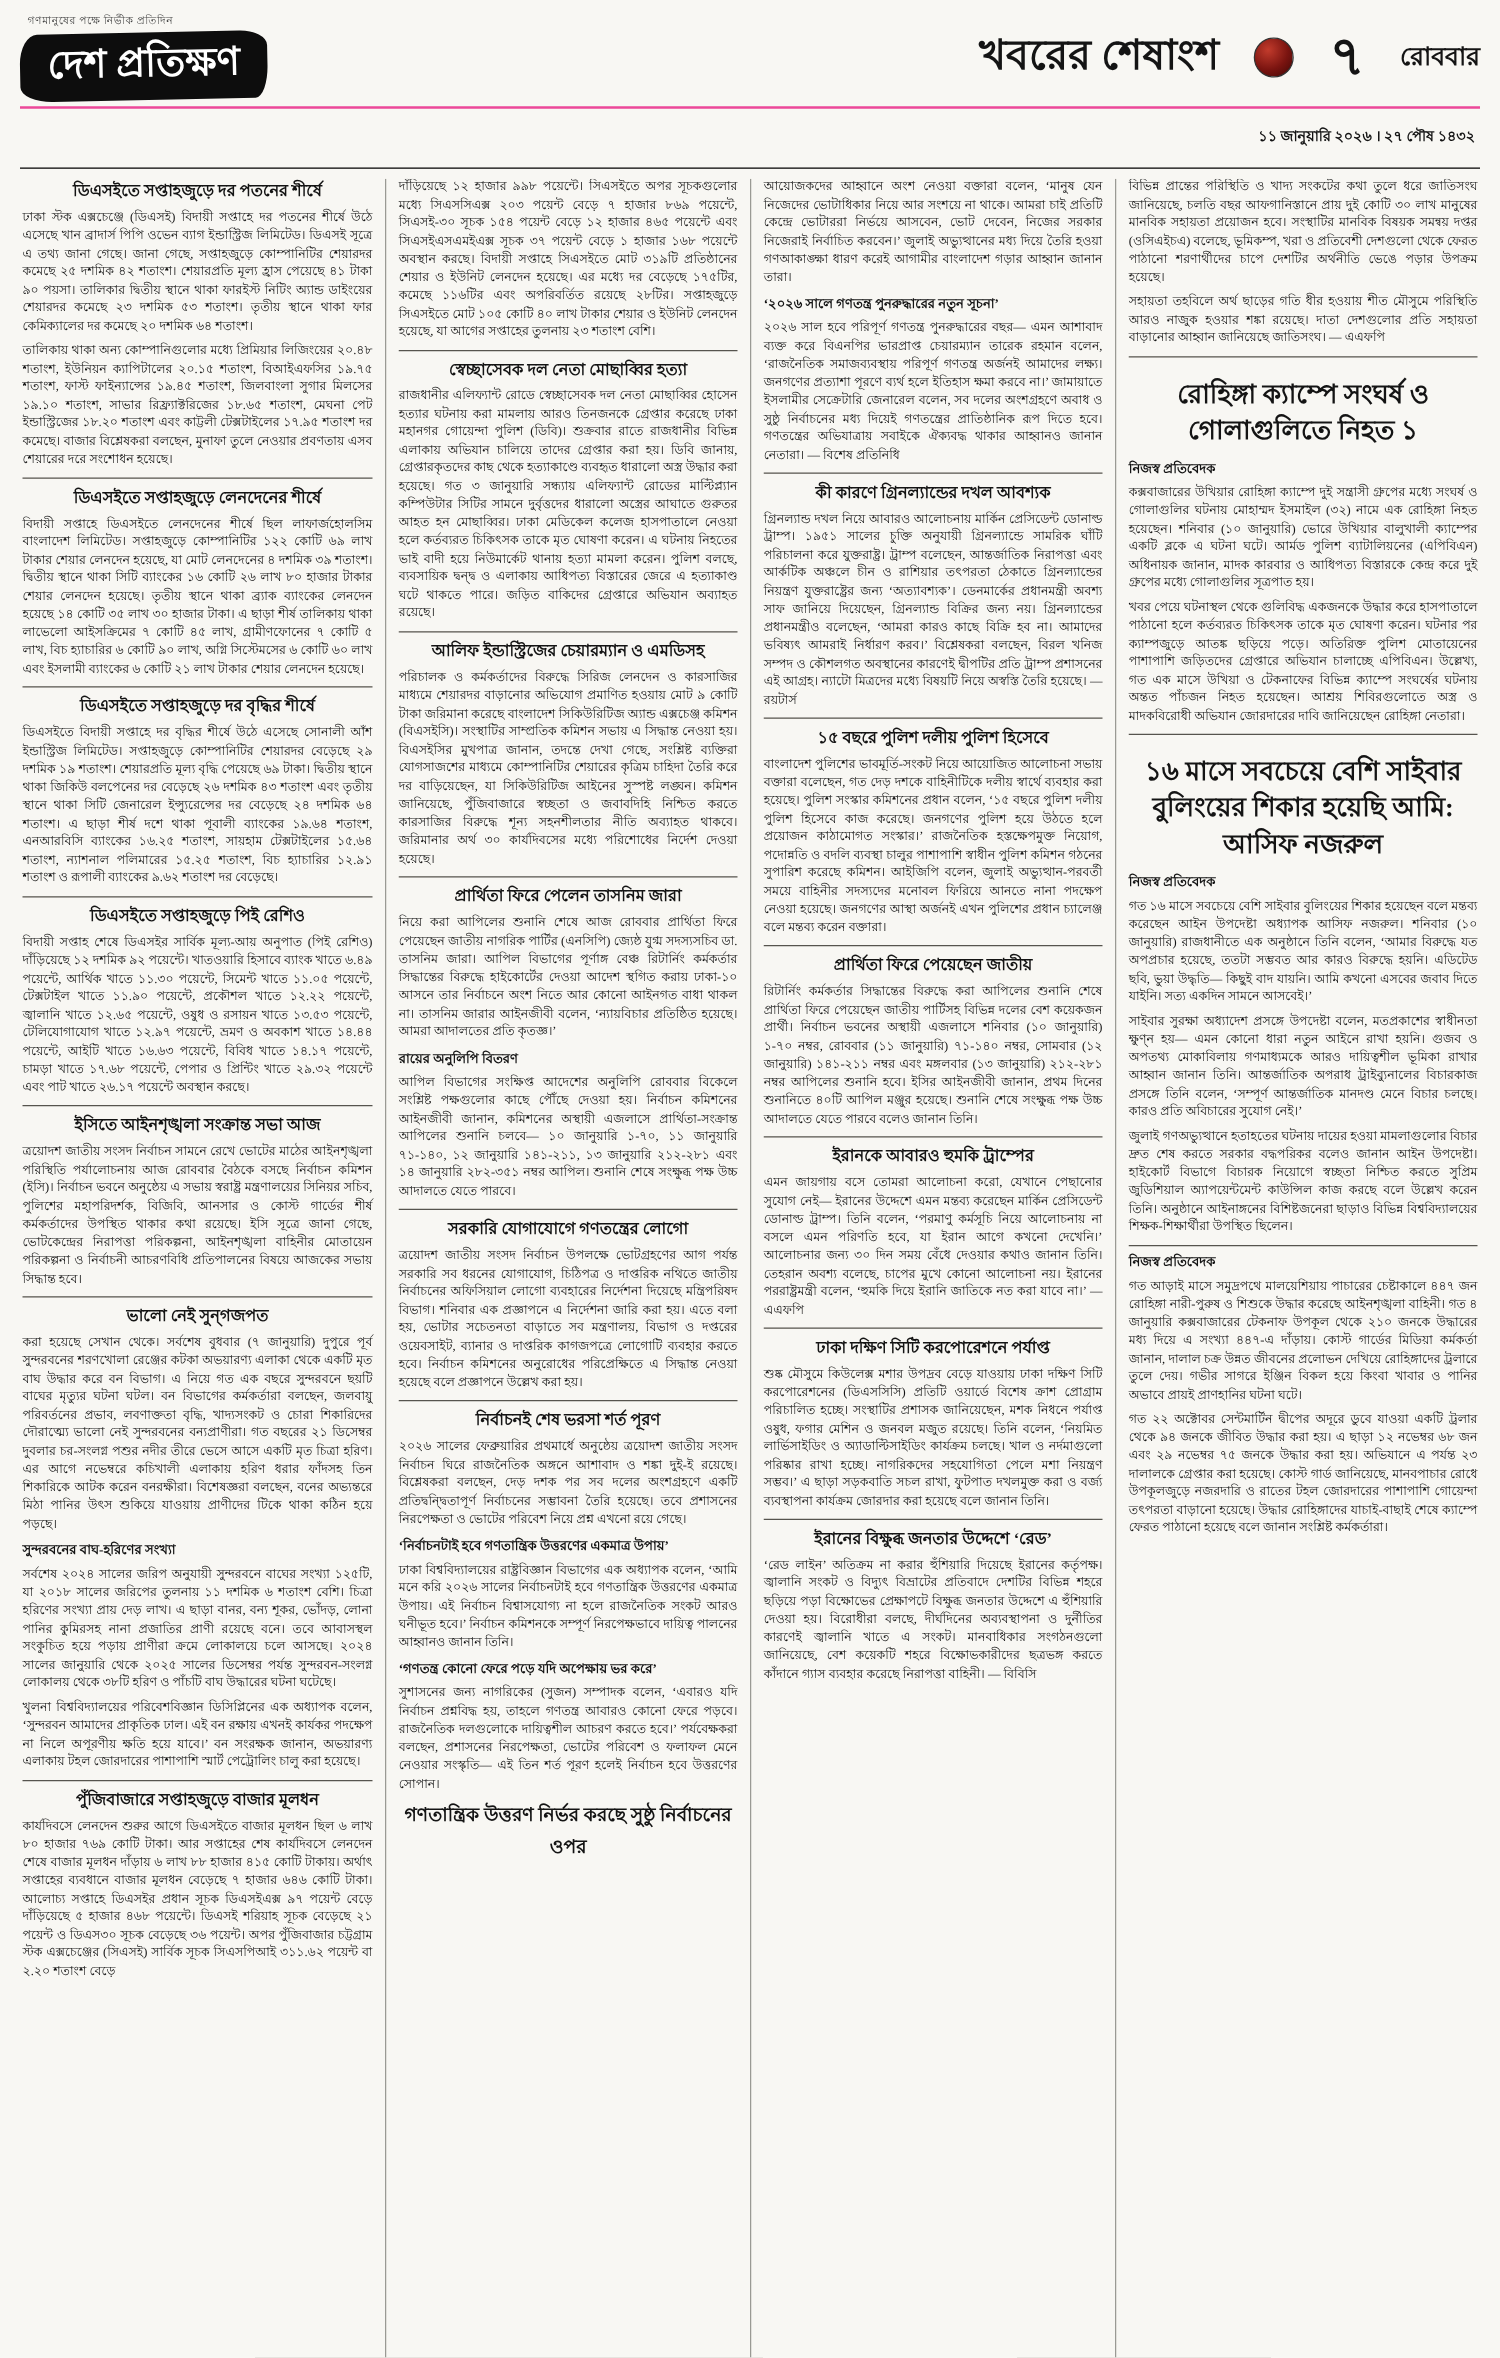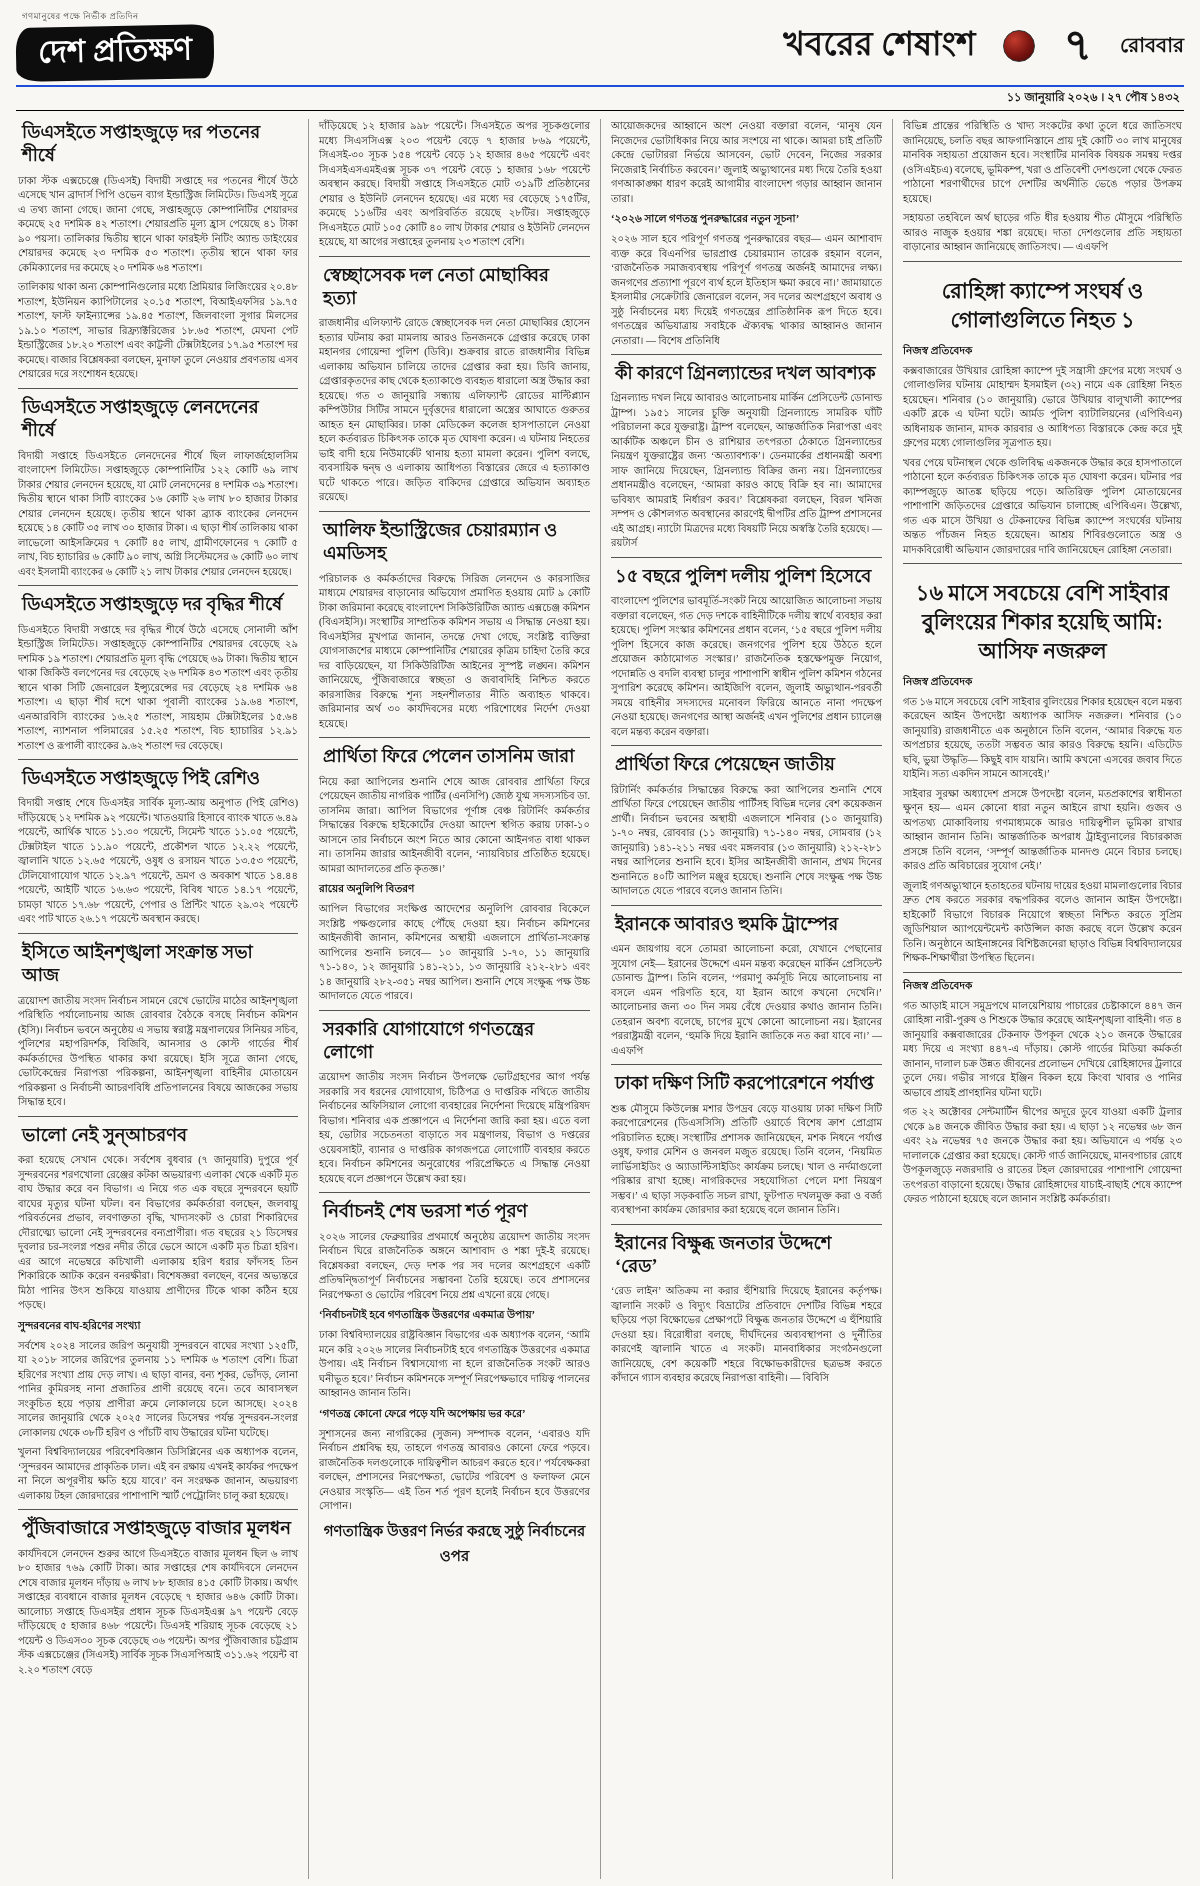--- a/index.html
+++ b/index.html
@@ -20,35 +20,35 @@
     transform:rotate(-1.2deg);
   }
   .header-right { display:flex; align-items:center; gap:28px; padding-bottom:6px; }
   .section-title { font-size:33px; font-weight:bold; }
   .emblem { width:32px; height:32px; border-radius:50%;
     background:radial-gradient(circle at 35% 30%, #c23b2c 0%, #7a1410 55%, #3f0705 100%);
     border:1px solid #333; }
   .page-number { font-size:44px; font-weight:bold; line-height:1; }
   .day { font-size:20px; font-weight:bold; }
   .date-bar {
-    border-top:2px solid #1d4ed8; border-bottom:1px solid #000;
+    border-top:2px solid #ec4899; border-bottom:1px solid #000;
     text-align:right; font-size:11.5px; font-weight:bold;
-    padding:2px 4px; margin-top:5px;
+    padding:14px 4px; margin-top:5px;
   }
   
   .page-body {
     display:grid; grid-template-columns:1fr 1fr 1fr 1fr;
     margin-top:8px; height:1760px; overflow:hidden;
   }
   .col { padding:0 10px; border-left:1px solid #9a9a94; overflow:hidden; }
   .col:first-child { border-left:none; padding-left:2px; }
   .col:last-child  { padding-right:2px; }
   .article { border-top:1px solid #56544e; margin-top:6px; padding-top:5px; }
   .col .article:first-child { border-top:none; margin-top:0; padding-top:0; }
-  .hl { font-size:18px; font-weight:bold; text-align:left; line-height:1.3;
+  .hl { font-size:13px; font-weight:bold; text-align:center; line-height:1.3;
         margin:2px 4px 6px; }
   .hl-big { font-size:21px; font-weight:bold; text-align:center; line-height:1.38;
         margin:10px 2px 8px; }
   .byline { font-size:10.5px; font-weight:bold; margin:0 0 4px; }
   .bp { font-size:10px; line-height:1.45; text-align:justify; margin:0 0 5px; }
   .sub { font-size:10.5px; font-weight:bold; margin:3px 0 4px; }
   .endline { font-size:15px; font-weight:bold; text-align:center; margin:3px 0 4px; }
 </style>
 </head>
 <body>
@@ -91,21 +91,21 @@
       </div>
       <div class="article">
         <h3 class="hl">ডিএসইতে সপ্তাহজুড়ে পিই রেশিও</h3>
         <p class="bp">বিদায়ী সপ্তাহ শেষে ডিএসইর সার্বিক মূল্য-আয় অনুপাত (পিই রেশিও) দাঁড়িয়েছে ১২ দশমিক ৯২ পয়েন্টে। খাতওয়ারি হিসাবে ব্যাংক খাতে ৬.৪৯ পয়েন্টে, আর্থিক খাতে ১১.৩০ পয়েন্টে, সিমেন্ট খাতে ১১.০৫ পয়েন্টে, টেক্সটাইল খাতে ১১.৯০ পয়েন্টে, প্রকৌশল খাতে ১২.২২ পয়েন্টে, জ্বালানি খাতে ১২.৬৫ পয়েন্টে, ওষুধ ও রসায়ন খাতে ১৩.৫৩ পয়েন্টে, টেলিযোগাযোগ খাতে ১২.৯৭ পয়েন্টে, ভ্রমণ ও অবকাশ খাতে ১৪.৪৪ পয়েন্টে, আইটি খাতে ১৬.৬৩ পয়েন্টে, বিবিধ খাতে ১৪.১৭ পয়েন্টে, চামড়া খাতে ১৭.৬৮ পয়েন্টে, পেপার ও প্রিন্টিং খাতে ২৯.৩২ পয়েন্টে এবং পাট খাতে ২৬.১৭ পয়েন্টে অবস্থান করছে।</p>
       </div>
       <div class="article">
         <h3 class="hl">ইসিতে আইনশৃঙ্খলা সংক্রান্ত সভা আজ</h3>
         <p class="bp">ত্রয়োদশ জাতীয় সংসদ নির্বাচন সামনে রেখে ভোটের মাঠের আইনশৃঙ্খলা পরিস্থিতি পর্যালোচনায় আজ রোববার বৈঠকে বসছে নির্বাচন কমিশন (ইসি)। নির্বাচন ভবনে অনুষ্ঠেয় এ সভায় স্বরাষ্ট্র মন্ত্রণালয়ের সিনিয়র সচিব, পুলিশের মহাপরিদর্শক, বিজিবি, আনসার ও কোস্ট গার্ডের শীর্ষ কর্মকর্তাদের উপস্থিত থাকার কথা রয়েছে। ইসি সূত্রে জানা গেছে, ভোটকেন্দ্রের নিরাপত্তা পরিকল্পনা, আইনশৃঙ্খলা বাহিনীর মোতায়েন পরিকল্পনা ও নির্বাচনী আচরণবিধি প্রতিপালনের বিষয়ে আজকের সভায় সিদ্ধান্ত হবে।</p>
       </div>
       <div class="article">
-        <h3 class="hl">ভালো নেই সুন্আচরণব</h3>
+        <h3 class="hl">ভালো নেই সুন্গজপত</h3>
         <p class="bp">করা হয়েছে সেখান থেকে। সর্বশেষ বুধবার (৭ জানুয়ারি) দুপুরে পূর্ব সুন্দরবনের শরণখোলা রেঞ্জের কটকা অভয়ারণ্য এলাকা থেকে একটি মৃত বাঘ উদ্ধার করে বন বিভাগ। এ নিয়ে গত এক বছরে সুন্দরবনে ছয়টি বাঘের মৃত্যুর ঘটনা ঘটল। বন বিভাগের কর্মকর্তারা বলছেন, জলবায়ু পরিবর্তনের প্রভাব, লবণাক্ততা বৃদ্ধি, খাদ্যসংকট ও চোরা শিকারিদের দৌরাত্ম্যে ভালো নেই সুন্দরবনের বন্যপ্রাণীরা। গত বছরের ২১ ডিসেম্বর দুবলার চর-সংলগ্ন পশুর নদীর তীরে ভেসে আসে একটি মৃত চিত্রা হরিণ। এর আগে নভেম্বরে কচিখালী এলাকায় হরিণ ধরার ফাঁদসহ তিন শিকারিকে আটক করেন বনরক্ষীরা। বিশেষজ্ঞরা বলছেন, বনের অভ্যন্তরে মিঠা পানির উৎস শুকিয়ে যাওয়ায় প্রাণীদের টিকে থাকা কঠিন হয়ে পড়ছে।</p>
         <div class="sub">সুন্দরবনের বাঘ-হরিণের সংখ্যা</div>
         <p class="bp">সর্বশেষ ২০২৪ সালের জরিপ অনুযায়ী সুন্দরবনে বাঘের সংখ্যা ১২৫টি, যা ২০১৮ সালের জরিপের তুলনায় ১১ দশমিক ৬ শতাংশ বেশি। চিত্রা হরিণের সংখ্যা প্রায় দেড় লাখ। এ ছাড়া বানর, বন্য শূকর, ভোঁদড়, লোনা পানির কুমিরসহ নানা প্রজাতির প্রাণী রয়েছে বনে। তবে আবাসস্থল সংকুচিত হয়ে পড়ায় প্রাণীরা ক্রমে লোকালয়ে চলে আসছে। ২০২৪ সালের জানুয়ারি থেকে ২০২৫ সালের ডিসেম্বর পর্যন্ত সুন্দরবন-সংলগ্ন লোকালয় থেকে ৩৮টি হরিণ ও পাঁচটি বাঘ উদ্ধারের ঘটনা ঘটেছে।</p>
         <p class="bp">খুলনা বিশ্ববিদ্যালয়ের পরিবেশবিজ্ঞান ডিসিপ্লিনের এক অধ্যাপক বলেন, ‘সুন্দরবন আমাদের প্রাকৃতিক ঢাল। এই বন রক্ষায় এখনই কার্যকর পদক্ষেপ না নিলে অপূরণীয় ক্ষতি হয়ে যাবে।’ বন সংরক্ষক জানান, অভয়ারণ্য এলাকায় টহল জোরদারের পাশাপাশি স্মার্ট পেট্রোলিং চালু করা হয়েছে।</p>
       </div>
       <div class="article">
         <h3 class="hl">পুঁজিবাজারে সপ্তাহজুড়ে বাজার মূলধন</h3>
         <p class="bp">কার্যদিবসে লেনদেন শুরুর আগে ডিএসইতে বাজার মূলধন ছিল ৬ লাখ ৮০ হাজার ৭৬৯ কোটি টাকা। আর সপ্তাহের শেষ কার্যদিবসে লেনদেন শেষে বাজার মূলধন দাঁড়ায় ৬ লাখ ৮৮ হাজার ৪১৫ কোটি টাকায়। অর্থাৎ সপ্তাহের ব্যবধানে বাজার মূলধন বেড়েছে ৭ হাজার ৬৪৬ কোটি টাকা। আলোচ্য সপ্তাহে ডিএসইর প্রধান সূচক ডিএসইএক্স ৯৭ পয়েন্ট বেড়ে দাঁড়িয়েছে ৫ হাজার ৪৬৮ পয়েন্টে। ডিএসই শরিয়াহ সূচক বেড়েছে ২১ পয়েন্ট ও ডিএস৩০ সূচক বেড়েছে ৩৬ পয়েন্ট। অপর পুঁজিবাজার চট্টগ্রাম স্টক এক্সচেঞ্জের (সিএসই) সার্বিক সূচক সিএসপিআই ৩১১.৬২ পয়েন্ট বা ২.২০ শতাংশ বেড়ে</p>
       </div>
     </div>

